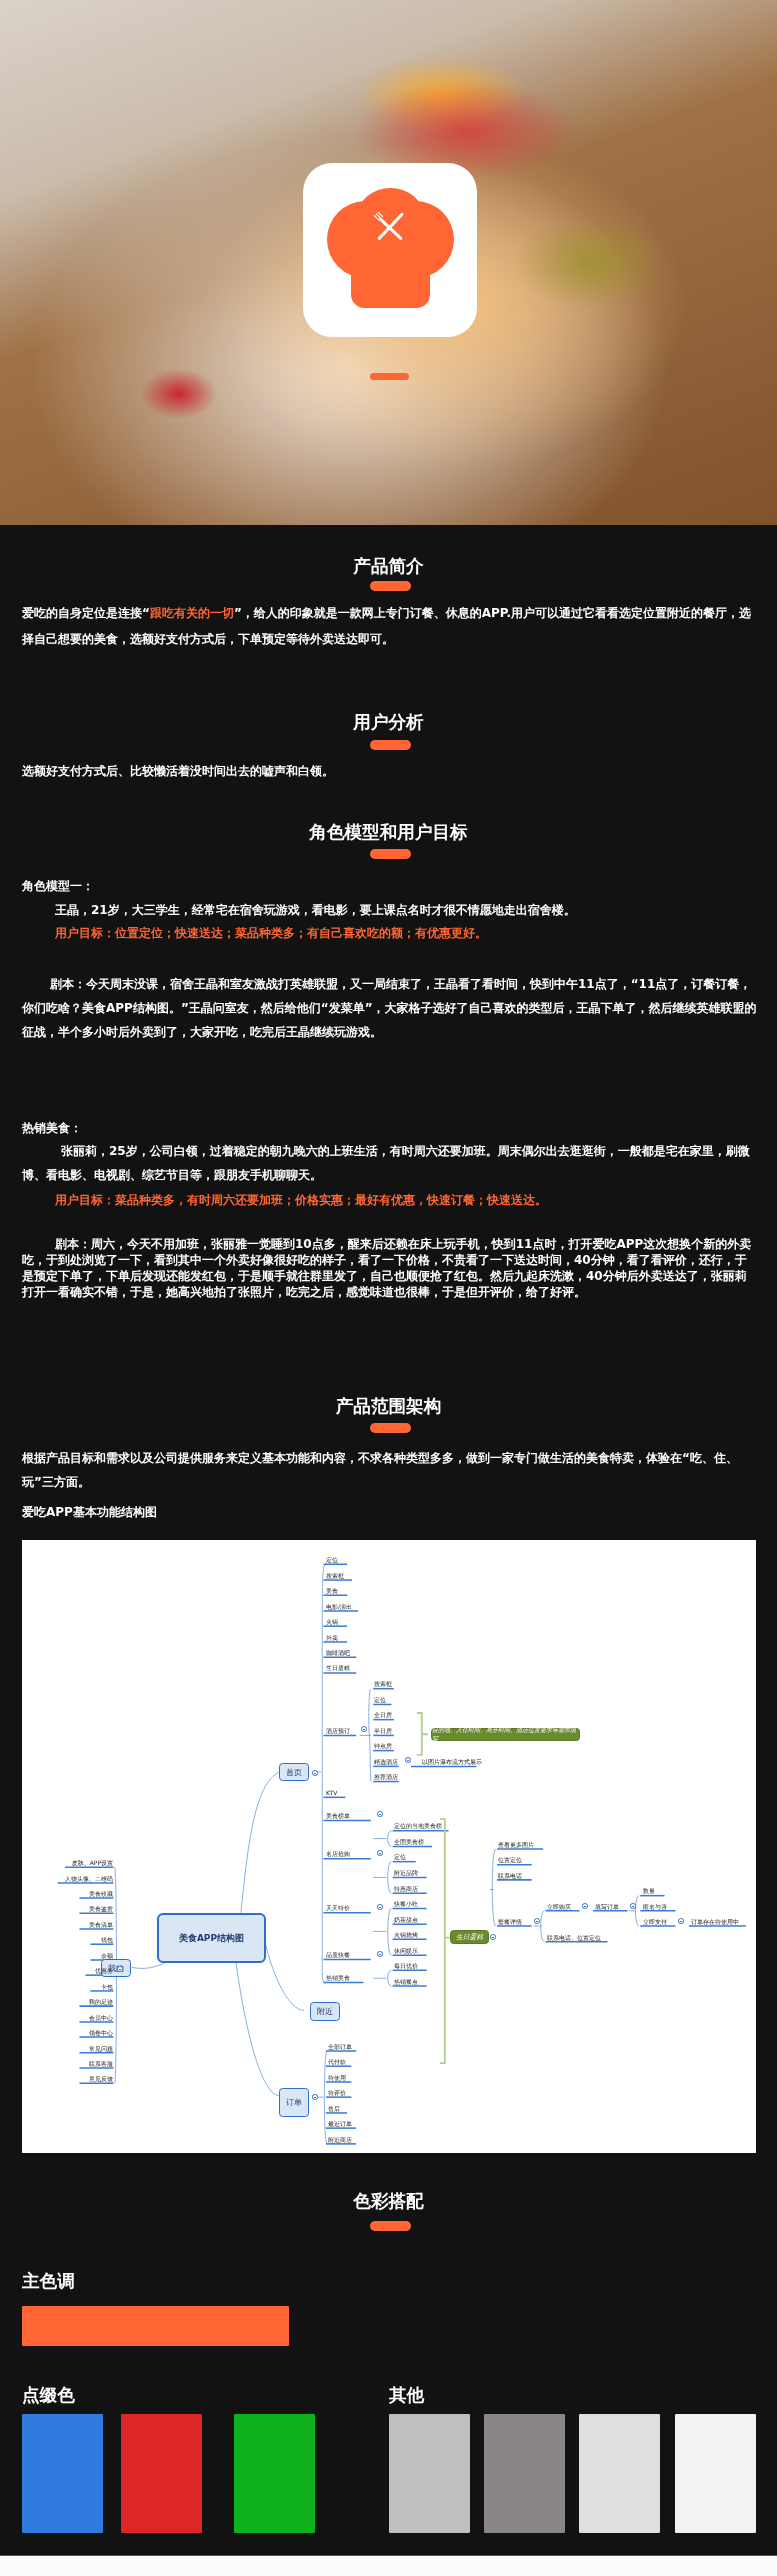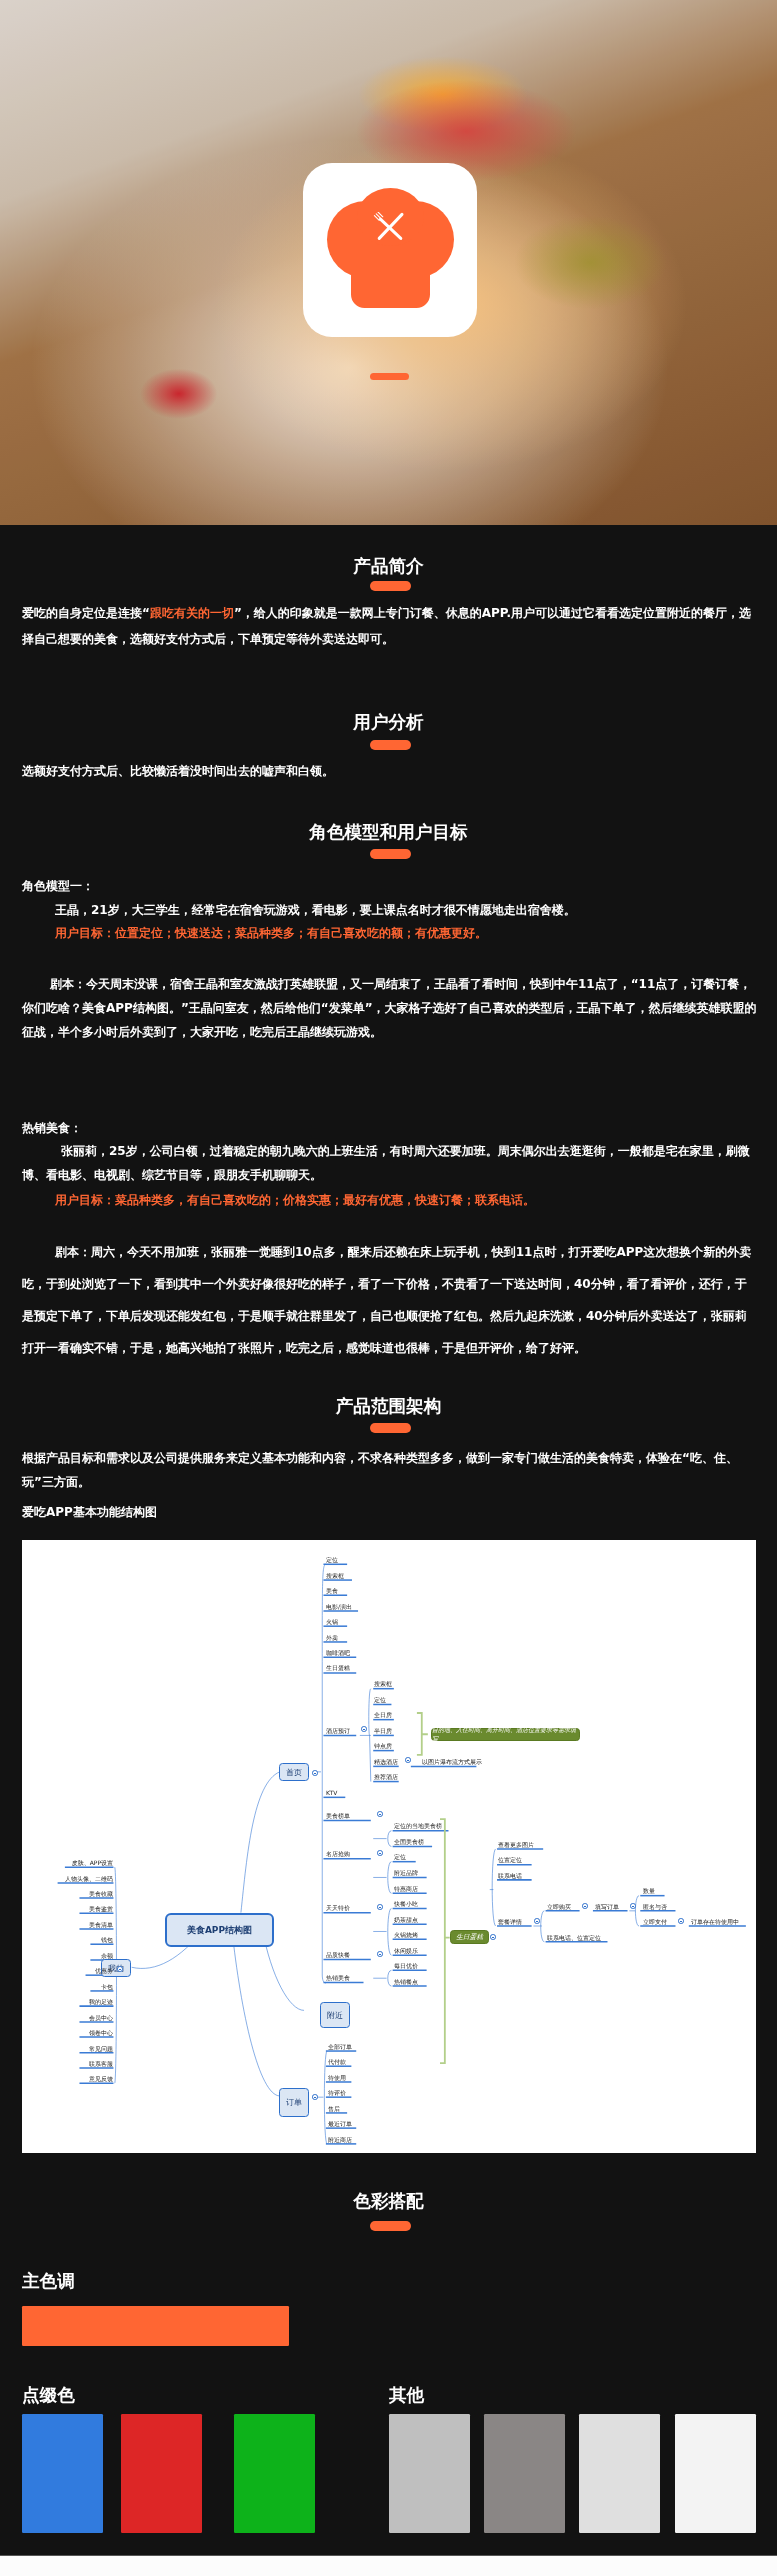--- a/index.html
+++ b/index.html
@@ -90,22 +90,22 @@
 <div class="sec-title" style="top:820px">角色模型和用户目标</div>
 <div class="sec-bar" style="top:849px"></div>
 
 <div class="para" style="top:874px">角色模型一：</div>
 <div class="para" style="top:898px; padding-left:33px">王晶，21岁，大三学生，经常宅在宿舍玩游戏，看电影，要上课点名时才很不情愿地走出宿舍楼。</div>
 <div class="para goal" style="top:921px; padding-left:33px">用户目标：位置定位；快速送达；菜品种类多；有自己喜欢吃的额；有优惠更好。</div>
 <div class="para" style="top:972px; text-indent:28px; line-height:24px">剧本：今天周末没课，宿舍王晶和室友激战打英雄联盟，又一局结束了，王晶看了看时间，快到中午11点了，“11点了，订餐订餐，你们吃啥？美食APP结构图。”王晶问室友，然后给他们“发菜单”，大家格子选好了自己喜欢的类型后，王晶下单了，然后继续英雄联盟的征战，半个多小时后外卖到了，大家开吃，吃完后王晶继续玩游戏。</div>
 
 <div class="para" style="top:1116px">热销美食：</div>
 <div class="para" style="top:1139px; text-indent:39px; line-height:24px">张丽莉，25岁，公司白领，过着稳定的朝九晚六的上班生活，有时周六还要加班。周末偶尔出去逛逛街，一般都是宅在家里，刷微博、看电影、电视剧、综艺节目等，跟朋友手机聊聊天。</div>
-<div class="para goal" style="top:1188px; padding-left:33px">用户目标：菜品种类多，有自己喜欢吃的；价格实惠；最好有优惠，快速订餐；联系电话。</div>
-<div class="para" style="top:1236px; text-indent:33px; line-height:32px">剧本：周六，今天不用加班，张丽雅一觉睡到10点多，醒来后还赖在床上玩手机，快到11点时，打开爱吃APP这次想换个新的外卖吃，于到处浏览了一下，看到其中一个外卖好像很好吃的样子，看了一下价格，不贵看了一下送达时间，40分钟，看了看评价，还行，于是预定下单了，下单后发现还能发红包，于是顺手就往群里发了，自己也顺便抢了红包。然后九起床洗漱，40分钟后外卖送达了，张丽莉打开一看确实不错，于是，她高兴地拍了张照片，吃完之后，感觉味道也很棒，于是但开评价，给了好评。</div>
+<div class="para goal" style="top:1188px; padding-left:33px">用户目标：菜品种类多，有时周六还要加班；价格实惠；最好有优惠，快速订餐；快速送达。</div>
+<div class="para" style="top:1236px; text-indent:33px; line-height:16px">剧本：周六，今天不用加班，张丽雅一觉睡到10点多，醒来后还赖在床上玩手机，快到11点时，打开爱吃APP这次想换个新的外卖吃，于到处浏览了一下，看到其中一个外卖好像很好吃的样子，看了一下价格，不贵看了一下送达时间，40分钟，看了看评价，还行，于是预定下单了，下单后发现还能发红包，于是顺手就往群里发了，自己也顺便抢了红包。然后九起床洗漱，40分钟后外卖送达了，张丽莉打开一看确实不错，于是，她高兴地拍了张照片，吃完之后，感觉味道也很棒，于是但开评价，给了好评。</div>
 
 <div class="sec-title" style="top:1394px">产品范围架构</div>
 <div class="sec-bar" style="top:1423px"></div>
 <div class="para" style="top:1446px; line-height:24px">根据产品目标和需求以及公司提供服务来定义基本功能和内容，不求各种类型多多，做到一家专门做生活的美食特卖，体验在“吃、住、玩”三方面。</div>
 <div class="para" style="top:1500px">爱吃APP基本功能结构图</div>
 
 <div class="diagram">
   <svg width="734" height="613" viewBox="0 0 1208 1010">
     <g fill="none" stroke="#3a7bd5" stroke-width="1">
 
@@ -206,27 +206,27 @@
       <path d="M 152 539 C 156 539, 156 895, 152 895 M 156 717 L 166 717"></path>
       <path d="M 502 842 C 496 842, 496 995, 502 995 M 496 918 L 478 918"></path>
     </g>
 
     <g fill="none" stroke="#b3cf8a" stroke-width="3">
       <path d="M 650 285 L 658 285 L 658 354 L 650 354 M 658 320 L 668 320"></path>
       <path d="M 688 460 L 696 460 L 696 862 L 688 862 M 696 655 L 704 655"></path>
     </g>
   </svg>
 
-  <div class="mm-box mm-root" style="left:143px; top:373px; width:109px; height:34px">美食APP结构图</div>
+  <div class="mm-box mm-root" style="left:135px; top:373px; width:109px; height:50px">美食APP结构图</div>
 
   <div class="mm-box" style="left:257px; top:223px; width:30px; height:18px">首页</div>
   <div class="mm-collapse" style="left:290px; top:230px"></div>
   <div class="mm-box" style="left:79px; top:419px; width:30px; height:18px">我的</div>
   <div class="mm-collapse" style="left:95px; top:426px"></div>
-  <div class="mm-box" style="left:298px; top:462px; width:30px; height:26px">附近</div>
+  <div class="mm-box" style="left:288px; top:462px; width:30px; height:19px">附近</div>
   <div class="mm-box" style="left:257px; top:548px; width:30px; height:29px">订单</div>
   <div class="mm-collapse" style="left:290px; top:554px"></div>
 
   <div class="mm-label" style="left:304px; top:16px">定位</div>
   <div class="mm-label" style="left:304px; top:32px">搜索框</div>
   <div class="mm-label" style="left:304px; top:47px">美食</div>
   <div class="mm-label" style="left:304px; top:63px">电影/演出</div>
   <div class="mm-label" style="left:304px; top:78px">火锅</div>
   <div class="mm-label" style="left:304px; top:94px">外卖</div>
   <div class="mm-label" style="left:304px; top:109px">咖啡酒吧</div>

